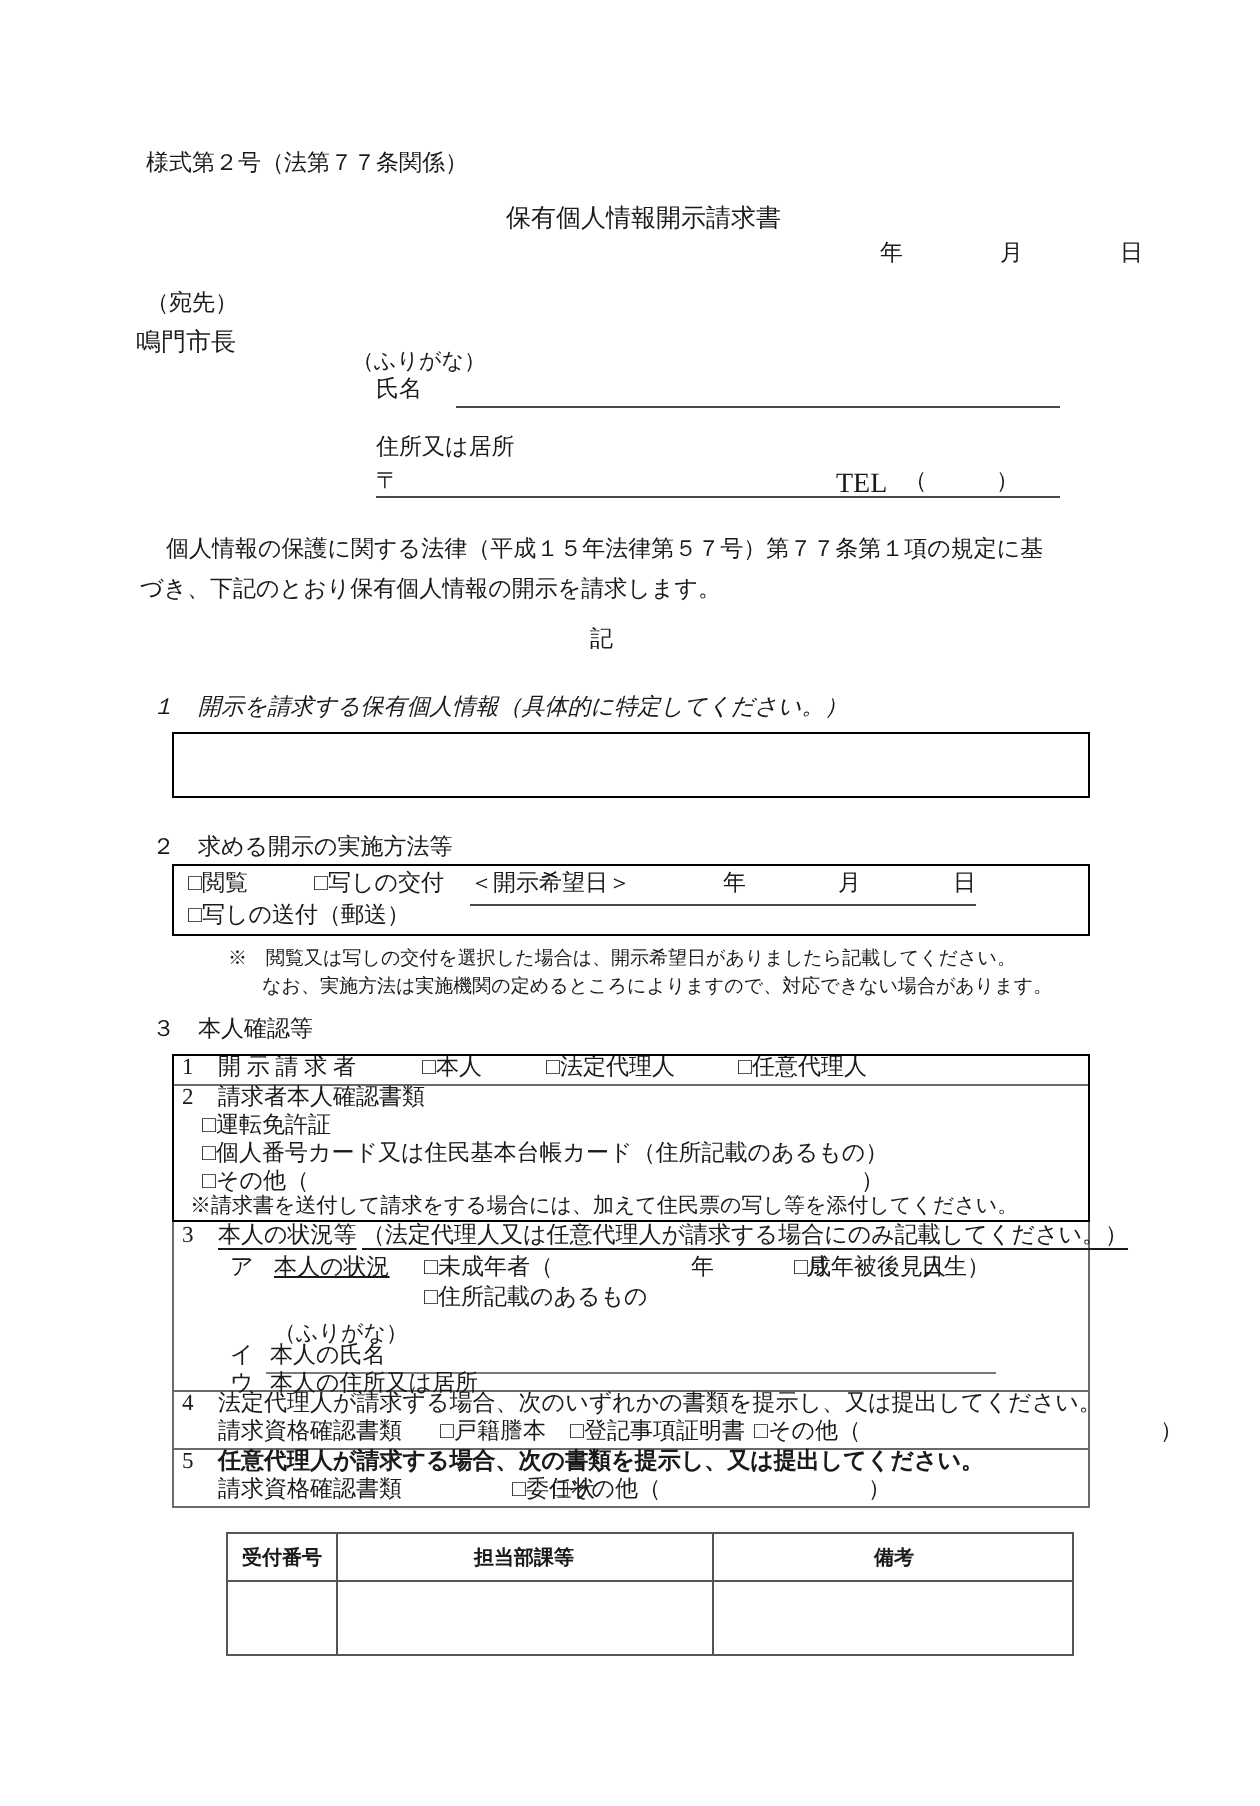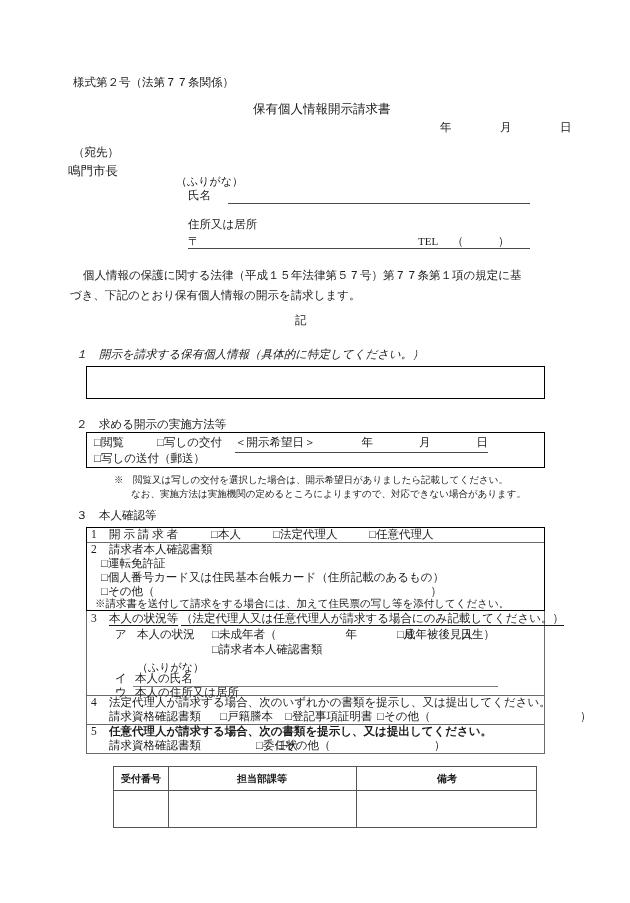--- a/index.html
+++ b/index.html
@@ -42,21 +42,21 @@
 
   #furigana-1   { left: 176px; top: 176px; }
   #name-label   { left: 188px; top: 190px; }
   #name-rule {
     position: absolute; left: 228px; top: 203px;
     width: 302px; border-bottom: 1px solid #4a4a4a;
   }
 
   #addr-label   { left: 188px; top: 219px; }
   #zip-mark     { left: 188px; top: 236px; }
-  #tel-label    { left: 418px; top: 236px; font-size: 11px; }
+  #tel-label    { left: 418px; top: 236px; font-size: 14px; }
   #tel-paren    { left: 452px; top: 236px; }
   #addr-rule {
     position: absolute; left: 188px; top: 248px;
     width: 342px; border-bottom: 1px solid #4a4a4a;
   }
 
   #body-p1 { left: 83px; top: 270px; }
   #body-p2 { left: 70px; top: 290px; }
 
   #ki-mark { left: 295px; top: 315px; }
@@ -210,24 +210,24 @@
       <div class="t s11 row-body" style="left:14px; top:43px;">□その他（　　　　　　　　　　　　　　　　　　　　　　　　）</div>
       <div class="t s10 row-body" style="left:8px; top:56px;">※請求書を送付して請求をする場合には、加えて住民票の写し等を添付してください。</div>
     </div>
 
     <div class="mt-cell" id="r3">
       <div class="t s11 row-num" style="top:2px;">3</div>
       <div class="t s11 row-body ul" style="left:22px; top:2px;">本人の状況等</div>
       <div class="t s11 row-body ul" style="left:94px; top:2px;">（法定代理人又は任意代理人が請求する場合にのみ記載してください。）</div>
 
       <div class="t s11 row-body" style="left:28px; top:18px;">ア</div>
-      <div class="t s11 row-body" style="left:50px; top:18px;">本人の状況</div>
+      <div class="t s11 row-body" style="left:50px; top:18px;text-decoration:underline;">本人の状況</div>
       <div class="t s11 row-body" style="left:125px; top:18px;">□未成年者（　　　　　　年　　　　月　　　　日生）</div>
       <div class="t s11 row-body" style="left:310px; top:18px;">□成年被後見人</div>
-      <div class="t s11 row-body" style="left:125px; top:33px;">□請求者本人確認書類</div>
+      <div class="t s11 row-body" style="left:125px; top:33px;">□住所記載のあるもの</div>
 
       <div class="t s8 row-body" style="left:50px; top:51px;">（ふりがな）</div>
 
       <div class="t s11 row-body" style="left:28px; top:62px;">イ</div>
       <div class="t s11 row-body" style="left:48px; top:62px;">本人の氏名</div>
       <div style="position:absolute; left:46px; top:75px; width:365px; border-bottom:1px solid #7a7a7a;"></div>
 
       <div class="t s11 row-body" style="left:28px; top:76px;">ウ</div>
       <div class="t s11 row-body" style="left:48px; top:76px;">本人の住所又は居所</div>
     </div>

